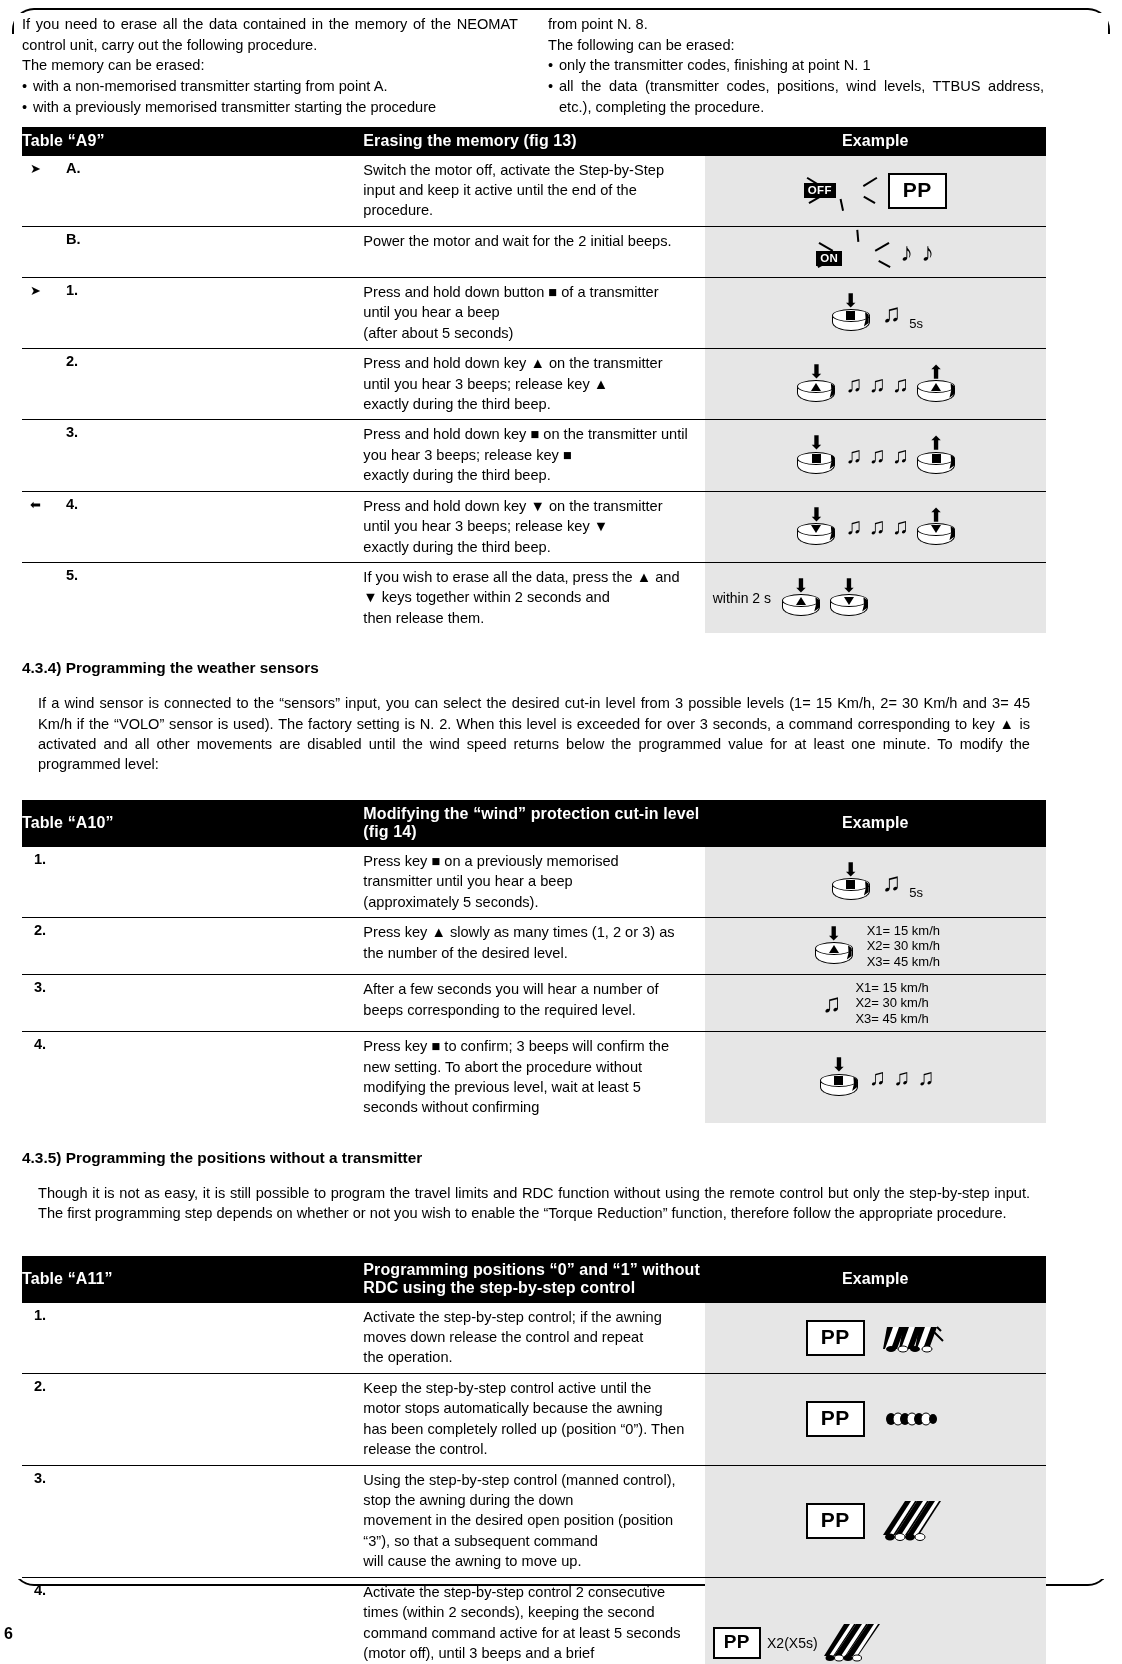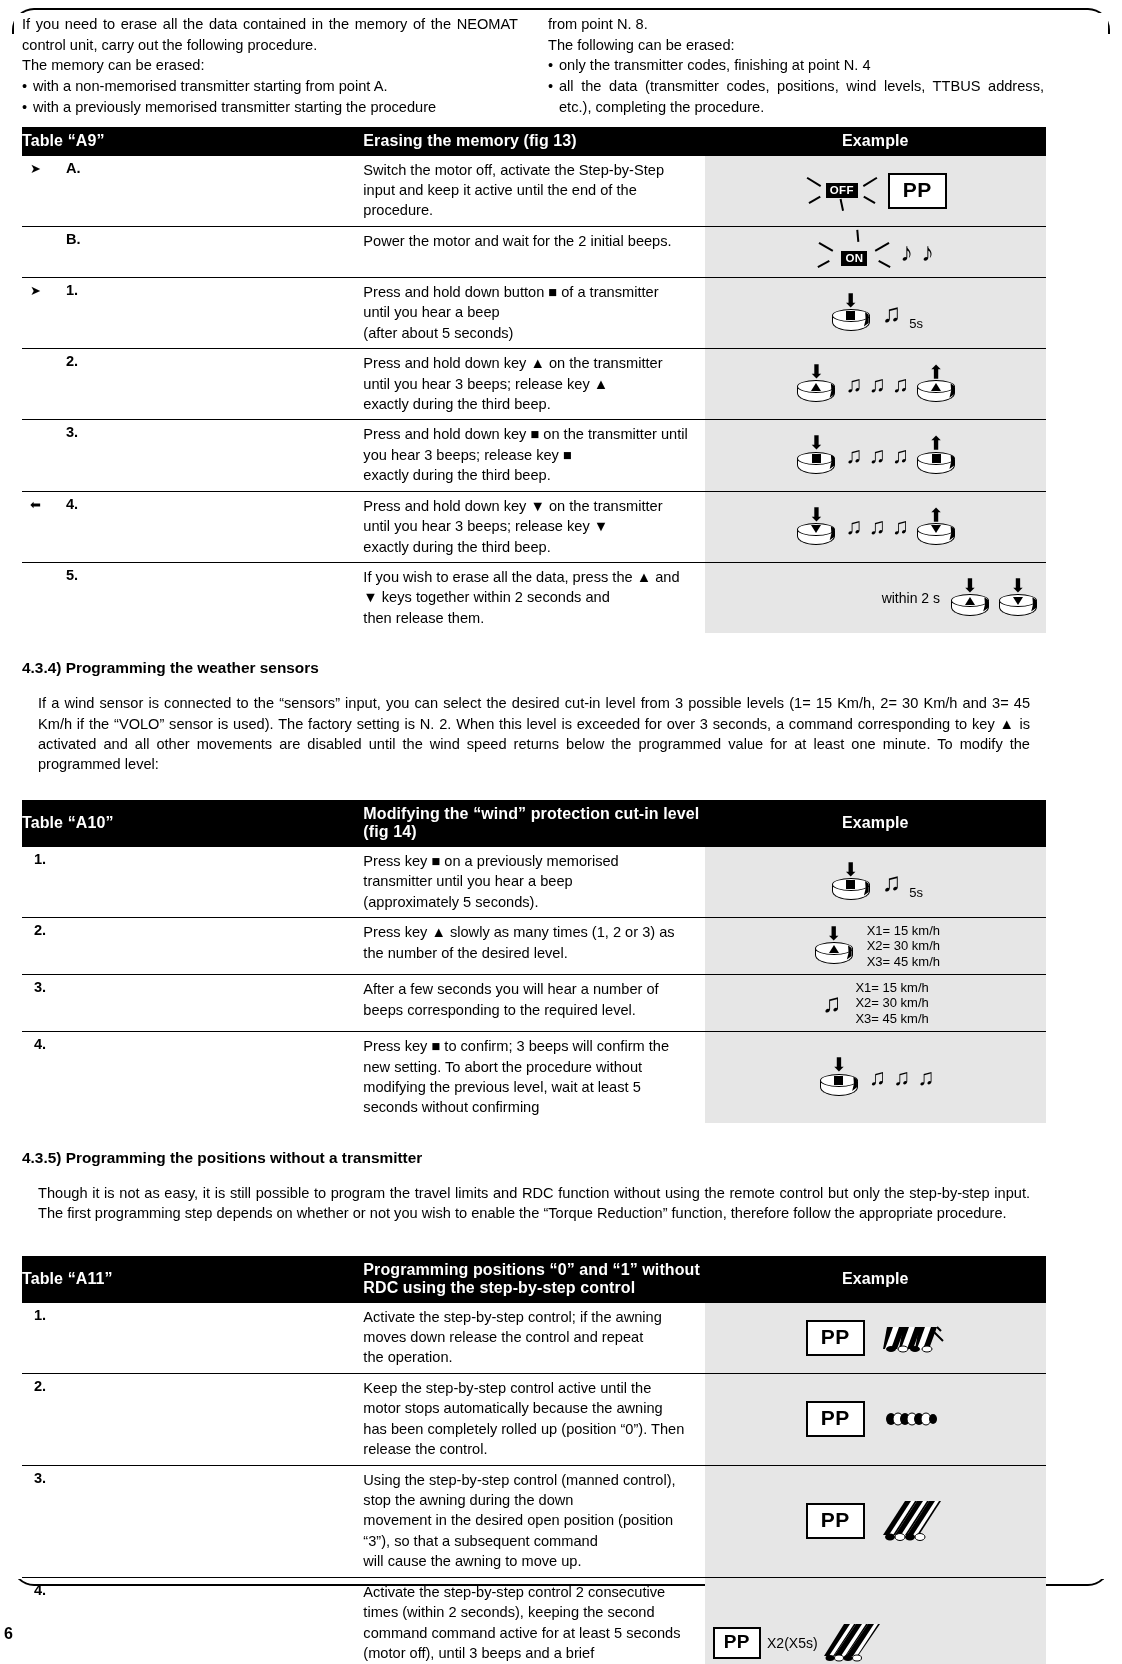--- a/index.html
+++ b/index.html
@@ -176,21 +176,21 @@
     height: 100%;
     padding: 5px 6px;
     box-sizing: border-box;
     position: relative;
   }
 
   
   .lamp {
     position: relative;
     width: 76px; height: 40px;
-    display: flex; align-items: center; justify-content: center;
+    display: flex; align-items: center; 
   }
   .lamp .tag {
     background: #000; color: #fff;
     font-weight: bold; font-size: 11.5px;
     padding: 1px 4px 2px 4px;
     letter-spacing: 0.3px;
     z-index: 2;
   }
   .ray {
     position: absolute;
@@ -322,21 +322,21 @@
         <div class="bullet-line">
           <span class="bl-dot">•</span>
           <span class="bl-txt">with a previously memorised transmitter starting the procedure</span>
         </div>
       </div>
       <div class="col">
         <p class="nj">from point N. 8.</p>
         <p class="nj">The following can be erased:</p>
         <div class="bullet-line">
           <span class="bl-dot">•</span>
-          <span class="bl-txt nj">only the transmitter codes, finishing at point N. 4</span>
+          <span class="bl-txt nj">only the transmitter codes, finishing at point N. 1</span>
         </div>
         <div class="bullet-line">
           <span class="bl-dot">•</span>
           <span class="bl-txt">all the data (transmitter codes, positions, wind levels, TTBUS address, etc.), completing the procedure.</span>
         </div>
       </div>
     </div>
 
     <div class="gap-sm"></div>
 
@@ -542,21 +542,21 @@
 
       <tr class="rowline">
         <td class="c-num">
           <span class="numlabel num-a">5.</span>
         </td>
         <td class="c-desc">
           <div>If you wish to erase all the data, press the  ▲ and ▼ keys together within 2 seconds and</div>
           <div>then release them.</div>
         </td>
         <td class="c-ex">
-          <div class="excell" style="gap:4px; justify-content:flex-end; padding-left:8px;">
+          <div class="excell" style="gap:4px; justify-content:flex-start; padding-left:8px;">
             <span class="within" style="margin-right:4px;">within 2 s</span>
             <div class="btnicon" style="width:44px;">
               <span class="darr">⬇</span>
               <span class="cyl">
                 <span class="body"></span>
                     <span class="shade"></span>
                     <span class="top"></span>
                 <span class="glyph">
                       <span class="tri-up"></span>
                     </span>

